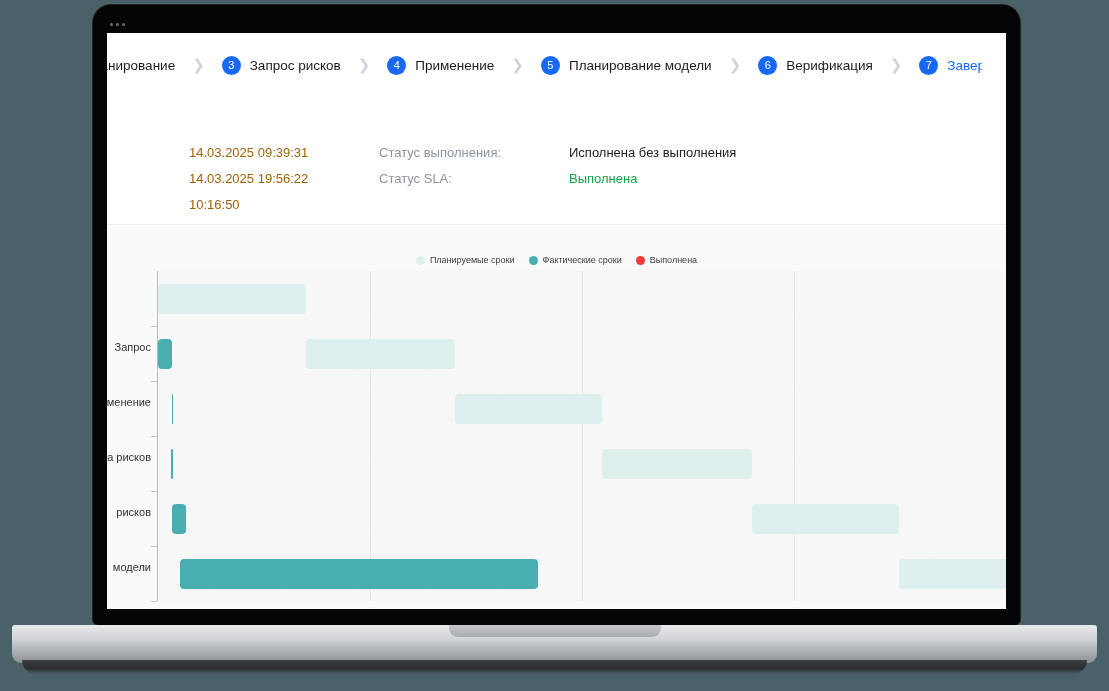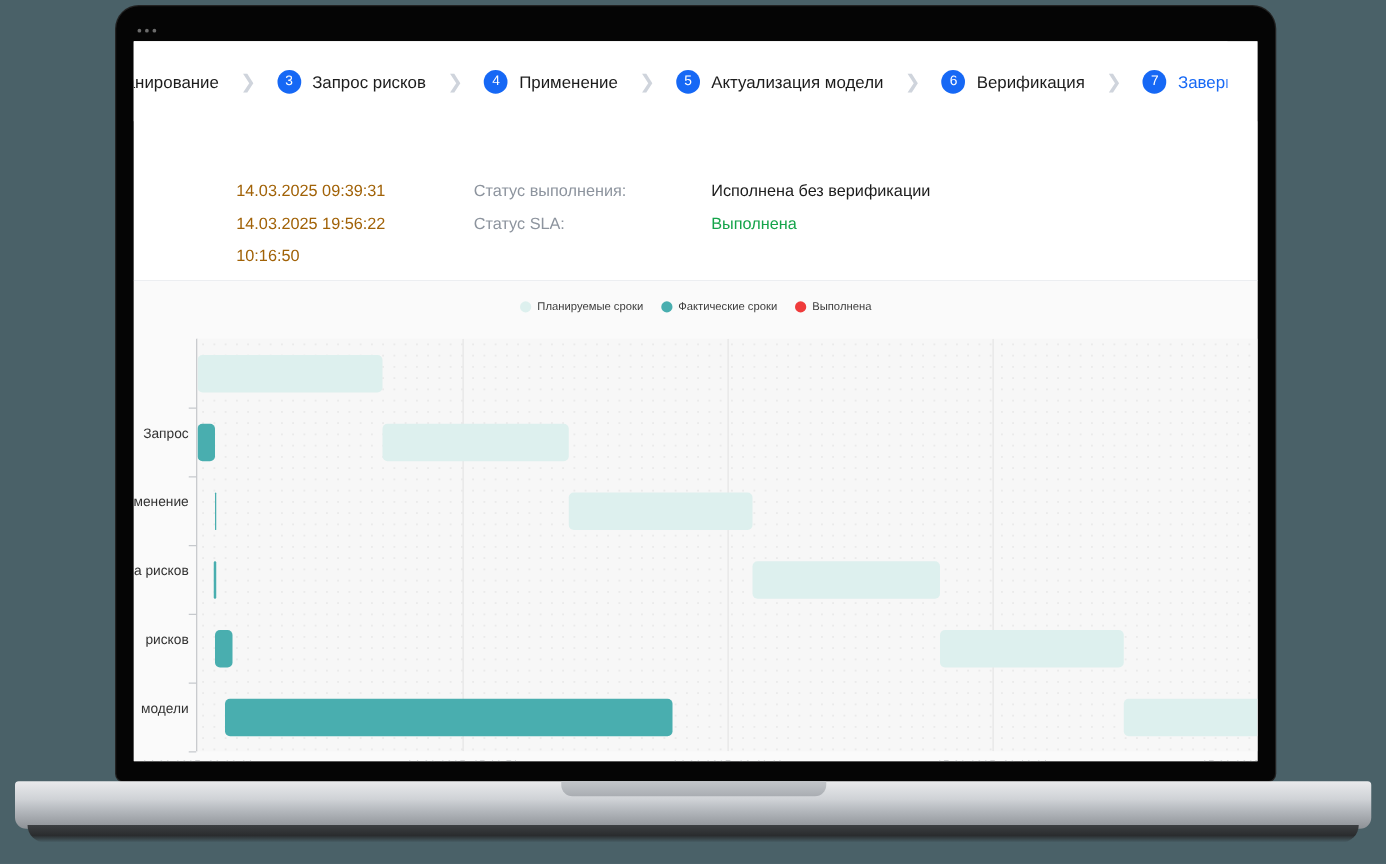--- a/index.html
+++ b/index.html
@@ -101,21 +101,21 @@
   
   .chart-zone {
     position: absolute; left: 0; top: 192px; right: 0; bottom: 0;
     background: #fafafa;
   }
   .legend {
     position: absolute; top: 15px; left: 0; width: 100%;
     display: flex; justify-content: center; align-items: center; gap: 14px;
     font-size: 9px; color: #3d3d3d;
   }
-  .legend-item { display: flex; align-items: center; gap: 5px; }
+  .legend-item { display: flex; align-items: center; gap: 5px; margin-top: 15px; }
   .legend-dot { width: 9px; height: 9px; border-radius: 50%; display: block; }
 
   .plot {
     position: absolute;
     left: 0; top: 46px; right: 0; bottom: 0;
   }
   .ylabels {
     position: absolute; left: 0; top: 0; width: 50px; height: 330px;
   }
   .ylabel {
@@ -183,39 +183,39 @@
               <span class="step-label">Запрос рисков</span>
             </div>
             <span class="step-sep">❯</span>
             <div class="step">
               <span class="step-num">4</span>
               <span class="step-label">Применение</span>
             </div>
             <span class="step-sep">❯</span>
             <div class="step">
               <span class="step-num">5</span>
-              <span class="step-label">Актуализация модели</span>
+              <span class="step-label">Планирование модели</span>
             </div>
             <span class="step-sep">❯</span>
             <div class="step">
               <span class="step-num">6</span>
               <span class="step-label">Верификация</span>
             </div>
             <span class="step-sep">❯</span>
             <div class="step">
               <span class="step-num">7</span>
               <span class="step-label active">Завершена</span>
             </div>
           </div>
 
         <div class="info-panel">
           <div class="info-grid" id="info-grid">
               <div class="info-dt">14.03.2025 09:39:31</div>
               <div class="info-key">Статус выполнения:</div>
-              <div class="info-val">Исполнена без верификации</div>
+              <div class="info-val">Исполнена без выполнения</div>
               <div class="info-dt">14.03.2025 19:56:22</div>
               <div class="info-key">Статус SLA:</div>
               <div class="info-val ok">Выполнена</div>
               <div class="info-dt">10:16:50</div>
               <div class="info-key"></div>
               <div class="info-val"></div>
             </div>
         </div>
 
         <div class="chart-zone">

